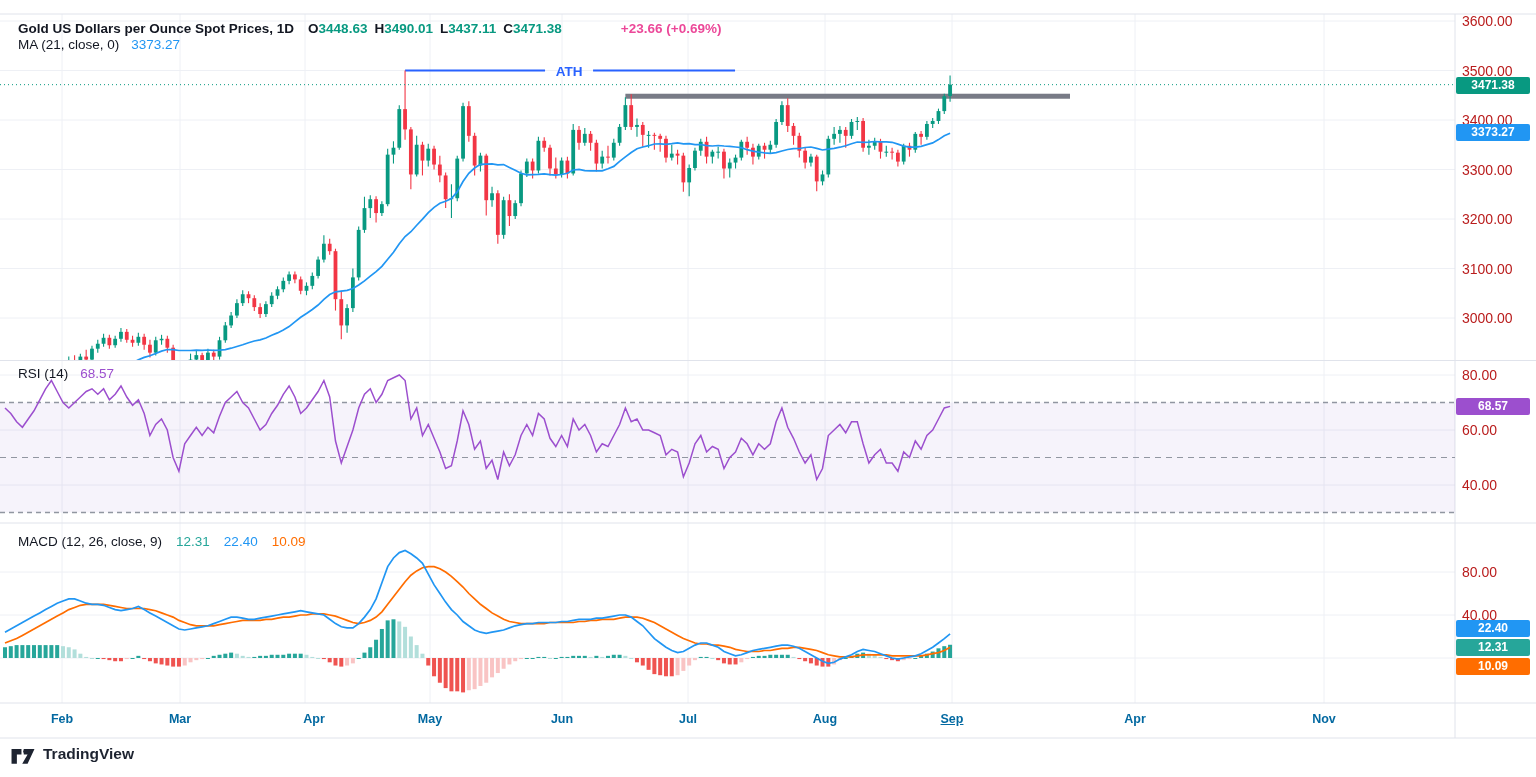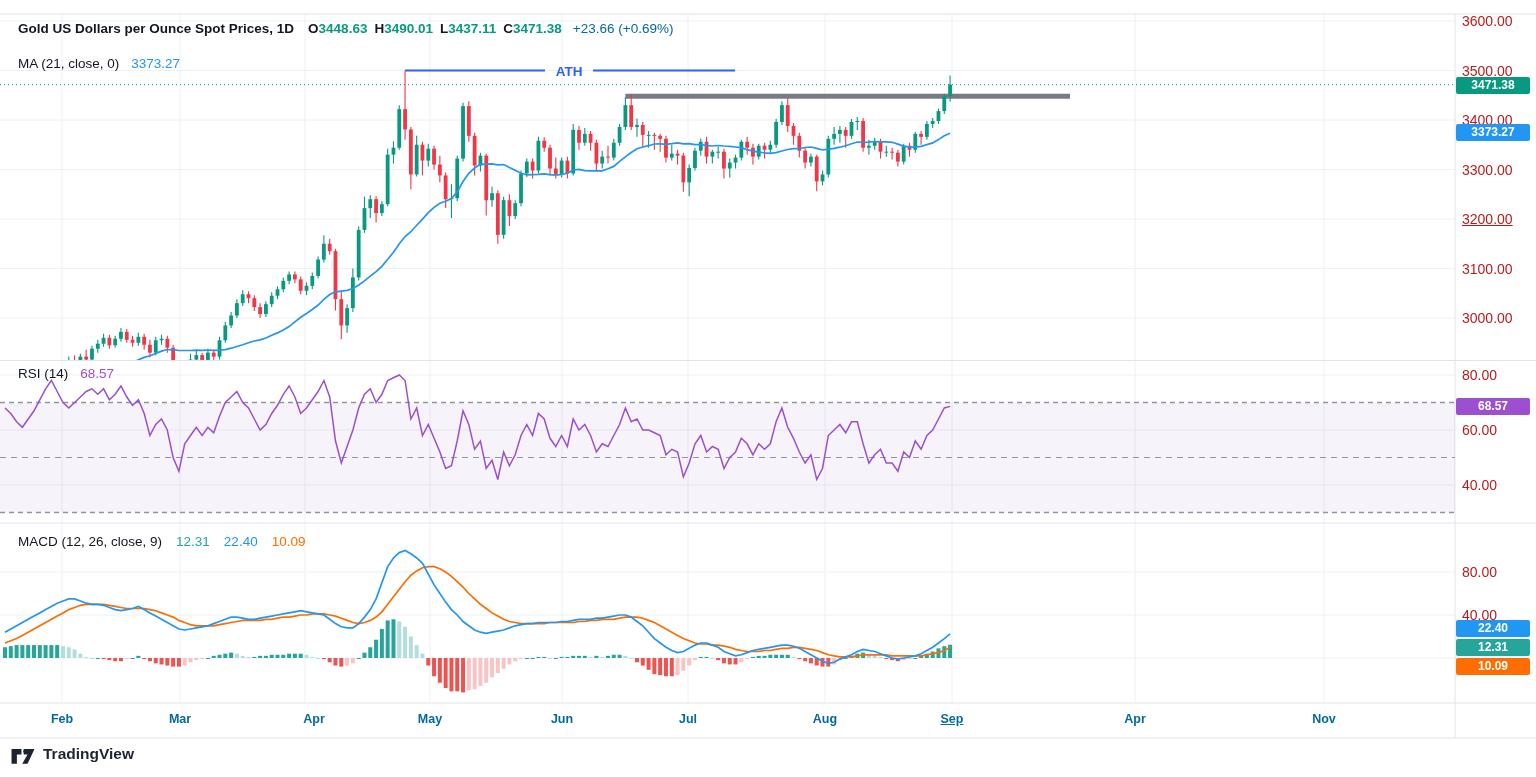--- a/index.html
+++ b/index.html
@@ -5,29 +5,29 @@
   html,body{margin:0;padding:0;background:#fff;}
   #chart-root{position:relative;width:1536px;height:777px;background:#fff;
     font-family:"Liberation Sans",sans-serif;color:#131722;overflow:hidden;}
   #chart-svg{position:absolute;left:0;top:0;}
   .legend{position:absolute;left:18px;font-size:13.5px;font-weight:700;color:#131722;
     display:flex;gap:4px;align-items:baseline;white-space:nowrap;z-index:5;}
   .legend .sep{width:6px;}
   .legend .k{color:#131722;font-weight:700;}
   .legend .v{color:#089981;font-weight:700;margin-right:7px;}
   #legend-main{top:21px;justify-content:flex-end;}
-  #legend-ma{top:56px;font-weight:400;}
+  #legend-ma{top:37px;font-weight:400;}
   #legend-ma .val{color:#2196f3;margin-left:8px;}
   #legend-rsi{top:366px;font-weight:400;}
   #legend-rsi .val{color:#9c4fce;margin-left:8px;}
   #legend-macd{top:534px;font-weight:400;}
   #legend-macd .vh{color:#26a69a;margin-left:10px;}
   #legend-macd .vm{color:#2196f3;margin-left:10px;}
   #legend-macd .vs{color:#ff6d00;margin-left:10px;}
-  .change{color:#0369a1;font-weight:400;}
+  .change{color:#ec4899;font-weight:700;margin-left:48px;}
   .tick{position:absolute;left:1462px;font-size:14px;font-weight:500;color:#b91c1c;white-space:nowrap;}
   .month{position:absolute;top:712px;font-size:12.5px;font-weight:700;color:#0369a1;transform:translateX(-50%);}
   .badge{position:absolute;left:1456px;width:74px;height:17px;line-height:17px;text-align:center;
     color:#fff;font-size:12px;font-weight:700;border-radius:2px;z-index:6;}
   #badge-price{top:77px;background:#089981;}
   #badge-ma{top:124px;background:#2196f3;}
   #badge-rsi{top:398px;background:#9c4fce;}
   #badge-macd{top:620px;background:#2196f3;}
   #badge-hist{top:639px;background:#26a69a;}
   #badge-signal{top:658px;background:#ff6d00;}
@@ -624,21 +624,21 @@
   <div class="badge" id="badge-rsi">68.57</div>
   <div class="badge" id="badge-macd">22.40</div>
   <div class="badge" id="badge-hist">12.31</div>
   <div class="badge" id="badge-signal">10.09</div>
 
   <div id="axis-labels">
       <div class="tick" style="top: 13px;">3600.00</div>
       <div class="tick" style="top: 62.5px;">3500.00</div>
       <div class="tick" style="top: 112px;">3400.00</div>
       <div class="tick" style="top: 161.5px;">3300.00</div>
-      <div class="tick" style="top: 211px; text-decoration: underline;">3200.00</div>
+      <div class="tick" style="top: 211px;">3200.00</div>
       <div class="tick" style="top: 260.5px;">3100.00</div>
       <div class="tick" style="top: 310px;">3000.00</div>
       <div class="tick" style="top: 367px;">80.00</div>
       <div class="tick" style="top: 422px;">60.00</div>
       <div class="tick" style="top: 477px;">40.00</div>
       <div class="tick" style="top: 564px;">80.00</div>
       <div class="tick" style="top: 607px;">40.00</div>
     </div>
   <div id="time-labels">
       <div class="month" style="left: 62px;">Feb</div>

